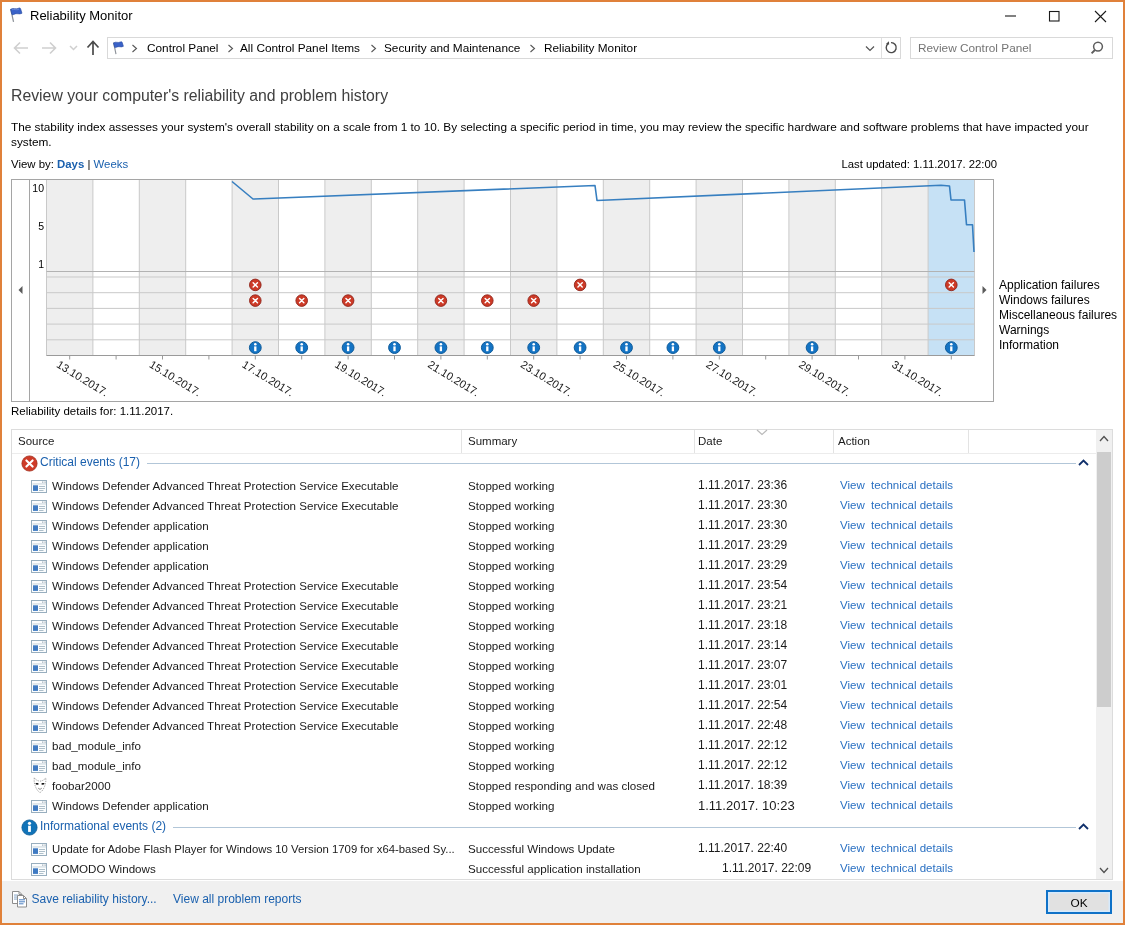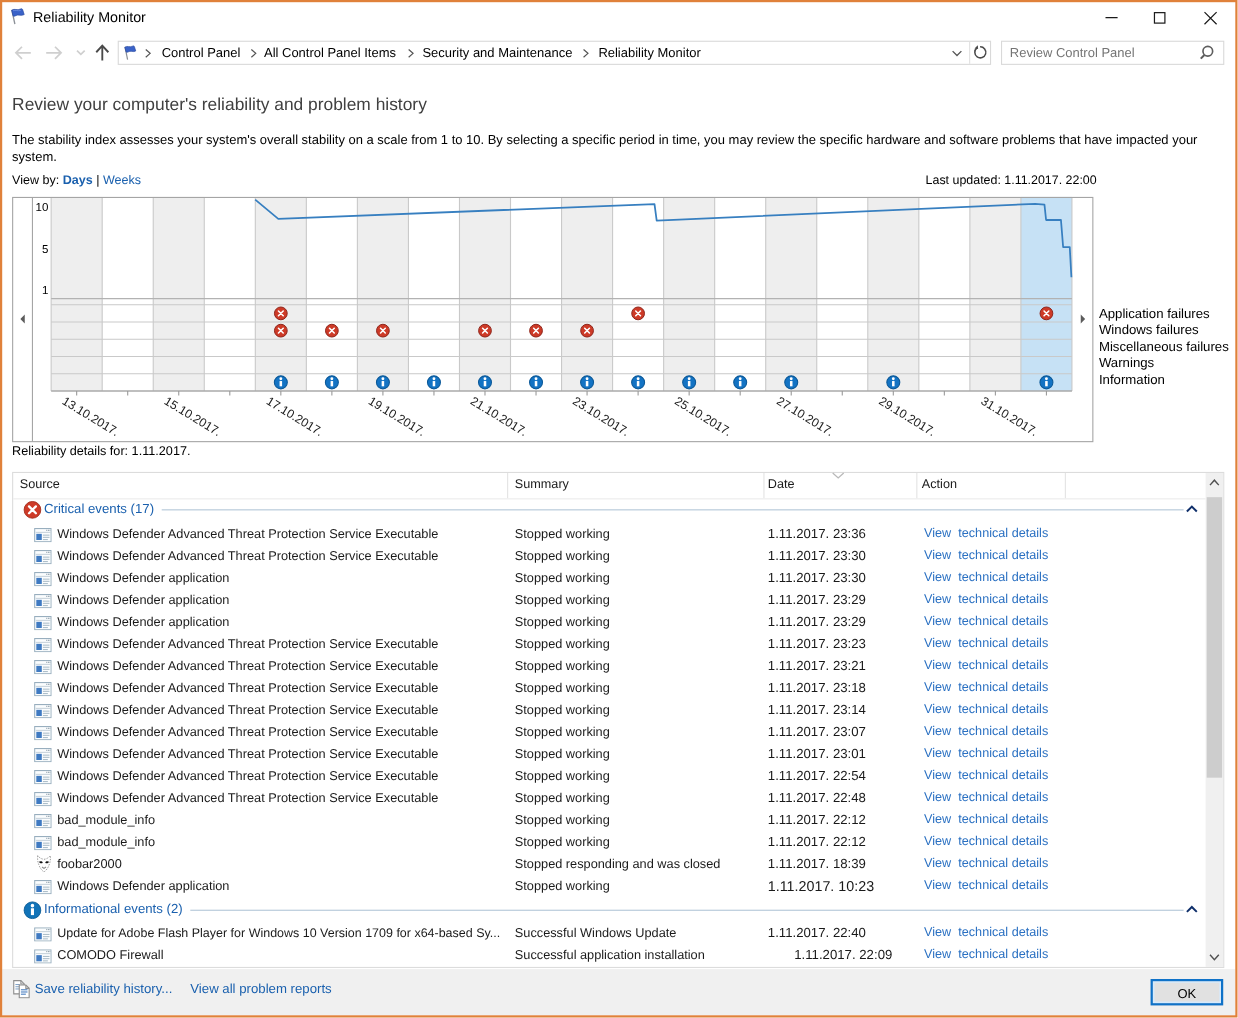--- a/index.html
+++ b/index.html
@@ -298,21 +298,21 @@
     <rect x="12.6" y="1.6" width="1" height="1" fill="#90a0ac"></rect>
     <rect x="14" y="1.6" width="0.8" height="1" fill="#90a0ac"></rect>
  <rect x="1.5" y="3.5" width="13.5" height="0.9" fill="#c3cfd8"></rect>
  <rect x="2" y="5.3" width="5" height="5.6" fill="#3f7ac2"></rect>
  <rect x="8" y="6" width="6" height="1" fill="#aebfca"></rect>
  <rect x="8" y="8" width="6" height="1" fill="#aebfca"></rect>
  <rect x="8" y="10" width="4.5" height="1" fill="#aebfca"></rect>
 </svg>
 <div class="ab row" style="left:52px;top:579px;">Windows Defender Advanced Threat Protection Service Executable</div>
 <div class="ab row" style="left:468px;top:579px;">Stopped working</div>
-<div class="ab row" style="left:698px;top:579px;font-size:12px;">1.11.2017. 23:23</div>
+<div class="ab row" style="left:698px;top:579px;font-size:12px;">1.11.2017. 23:54</div>
 <div class="ab row" style="left:840px;top:579px;font-size:11.5px;color:#2a70c2;">View&nbsp; technical details</div>
 <svg class="ab" style="left:31px;top:599.5px;" width="16" height="13" viewBox="0 0 16 13">
  <rect x="0.5" y="0.5" width="15" height="12" fill="#fbfdfe" stroke="#98aebe" stroke-width="1"></rect>
  <rect x="11" y="1.6" width="1" height="1" fill="#90a0ac"></rect>
     <rect x="12.6" y="1.6" width="1" height="1" fill="#90a0ac"></rect>
     <rect x="14" y="1.6" width="0.8" height="1" fill="#90a0ac"></rect>
  <rect x="1.5" y="3.5" width="13.5" height="0.9" fill="#c3cfd8"></rect>
  <rect x="2" y="5.3" width="5" height="5.6" fill="#3f7ac2"></rect>
  <rect x="8" y="6" width="6" height="1" fill="#aebfca"></rect>
  <rect x="8" y="8" width="6" height="1" fill="#aebfca"></rect>
@@ -496,21 +496,21 @@
  <rect x="0.5" y="0.5" width="15" height="12" fill="#fbfdfe" stroke="#98aebe" stroke-width="1"></rect>
  <rect x="11" y="1.6" width="1" height="1" fill="#90a0ac"></rect>
     <rect x="12.6" y="1.6" width="1" height="1" fill="#90a0ac"></rect>
     <rect x="14" y="1.6" width="0.8" height="1" fill="#90a0ac"></rect>
  <rect x="1.5" y="3.5" width="13.5" height="0.9" fill="#c3cfd8"></rect>
  <rect x="2" y="5.3" width="5" height="5.6" fill="#3f7ac2"></rect>
  <rect x="8" y="6" width="6" height="1" fill="#aebfca"></rect>
  <rect x="8" y="8" width="6" height="1" fill="#aebfca"></rect>
  <rect x="8" y="10" width="4.5" height="1" fill="#aebfca"></rect>
 </svg>
-<div class="ab row" style="left:52px;top:862px;">COMODO Firewall</div>
+<div class="ab row" style="left:52px;top:862px;">COMODO Windows</div>
 <div class="ab row" style="left:468px;top:862px;">Successful application installation</div>
 <div class="ab row" style="left:698px;top:862px;font-size:12px;margin-left:24px;">1.11.2017. 22:09</div>
 <div class="ab row" style="left:840px;top:862px;font-size:11.5px;color:#2a70c2;">View&nbsp; technical details</div>
 
 <div class="ab" style="left:1096px;top:430px;width:16px;height:449px;background:#f0f0f0;"></div>
 <svg class="ab" style="left:1096px;top:433px;" width="16" height="12" viewBox="0 0 16 12">
     <path d="M4 8 L8 3.5 L12 8" stroke="#505050" stroke-width="1.3" fill="none"></path>
   </svg>
 <div class="ab" style="left:1097px;top:452px;width:14px;height:255px;background:#cdcdcd;"></div>
 <svg class="ab" style="left:1096px;top:864px;" width="16" height="12" viewBox="0 0 16 12">

